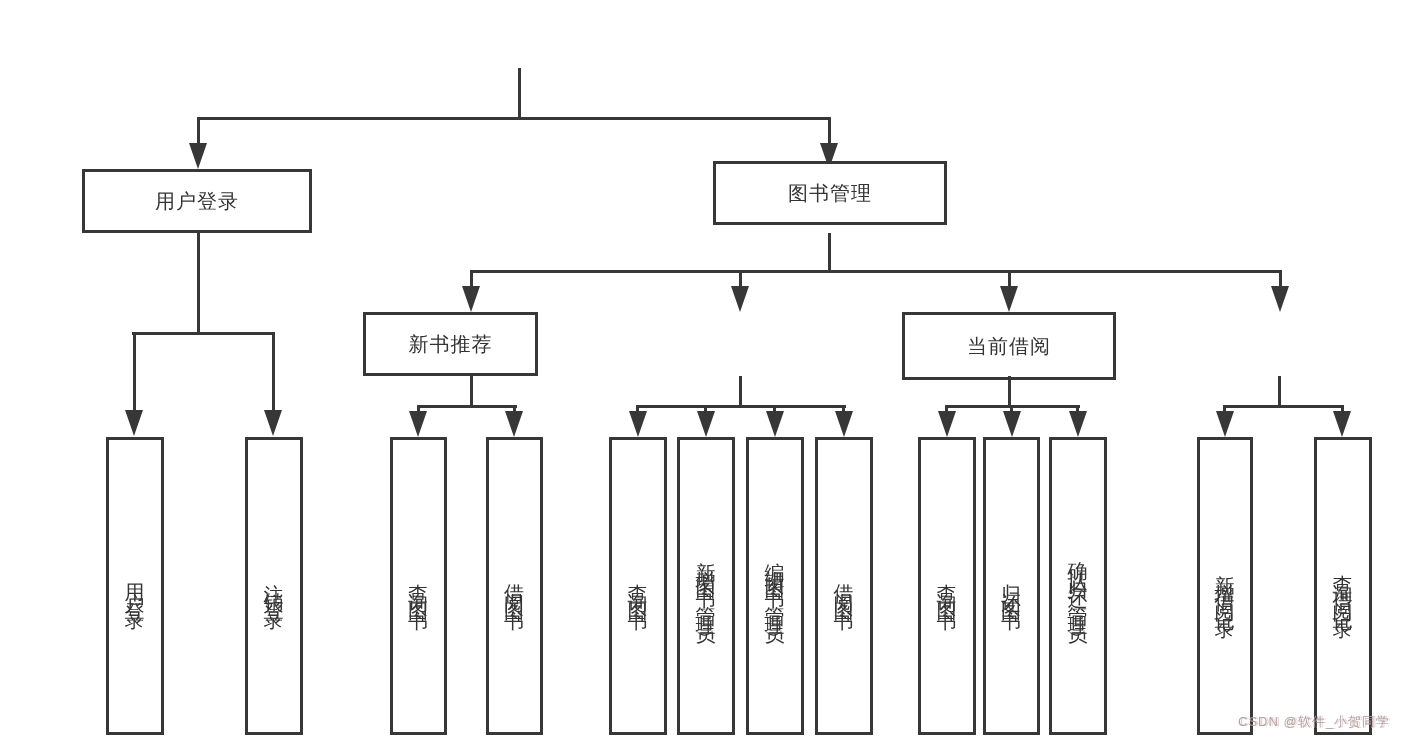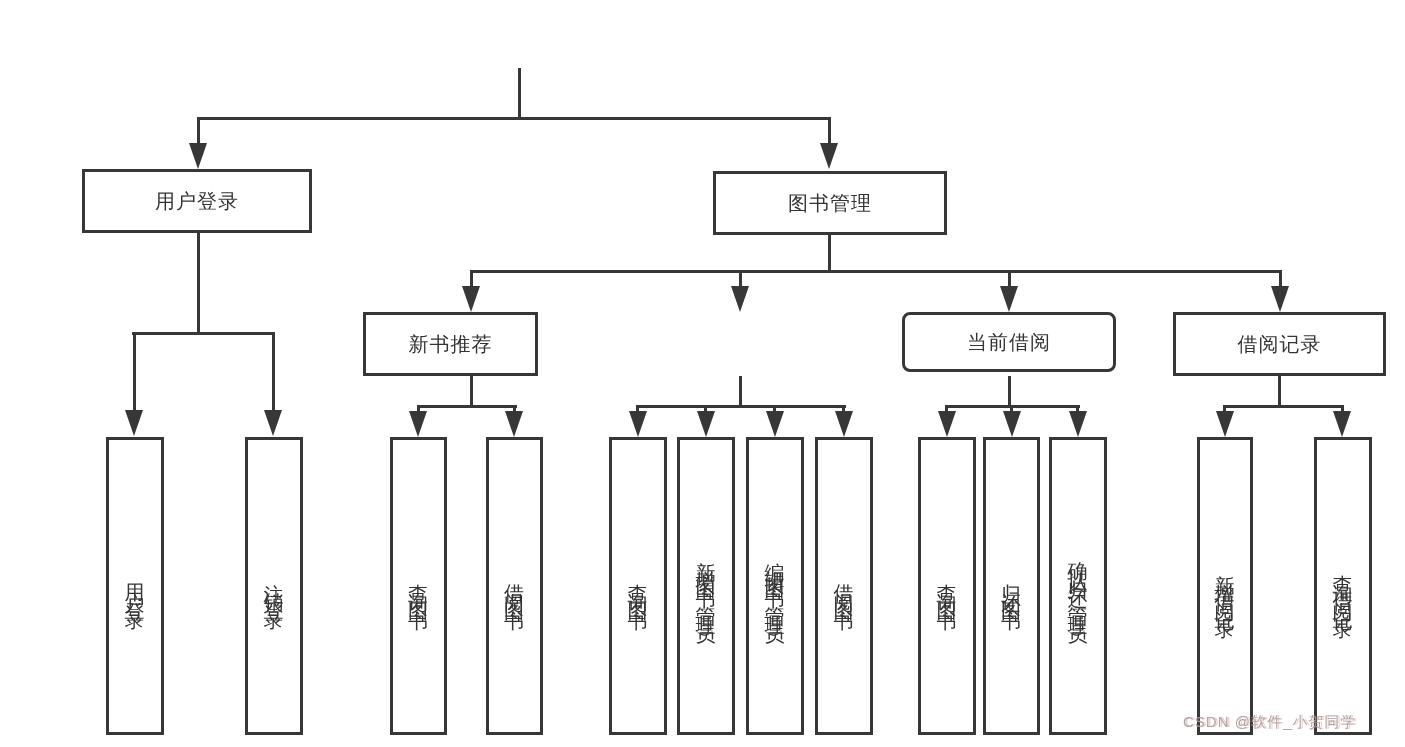--- a/index.html
+++ b/index.html
@@ -26,22 +26,22 @@
     writing-mode:vertical-rl;text-orientation:mixed;
     letter-spacing:9px;line-height:1;
   }
   .ln{position:absolute;background:#373737;}
   .ar{
     position:absolute;width:0;height:0;
     border-left:9px solid transparent;border-right:9px solid transparent;
     border-top:26px solid #373737;
   }
   .wm{
-    position:absolute;left:1183px;top:713px;
-    font-size:15px;letter-spacing:1px;
+    position:absolute;left:1238px;top:713px;
+    font-size:13px;letter-spacing:1px;
     color:rgba(163,163,163,0.95);
     text-shadow:2px 0 0 rgba(233,109,109,0.35);
     white-space:nowrap;
   }
 </style>
 </head>
 <body>
 
 <div id="canvas">
 
@@ -49,21 +49,21 @@
   <div class="ln" style="left:518px;top:68px;width:3px;height:50px;"></div>
   <div class="ln" style="left:197px;top:117px;width:634px;height:3px;"></div>
   <div class="ln" style="left:197px;top:117px;width:3px;height:29px;"></div>
   <div class="ar" style="left:189px;top:143px;"></div>
   <div class="ln" style="left:828px;top:117px;width:3px;height:29px;"></div>
   <div class="ar" style="left:820px;top:143px;"></div>
 
   <div class="hbox" style="left:82px;top:169px;width:230px;height:64px;">
     <span>用户登录</span>
   </div>
-  <div class="hbox" style="left:713px;top:171px;width:234px;height:64px;">
+  <div class="hbox" style="left:713px;top:161px;width:234px;height:64px;">
     <span>图书管理</span>
   </div>
 
   <div class="ln" style="left:197px;top:233px;width:3px;height:101px;"></div>
   <div class="ln" style="left:132px;top:332px;width:143px;height:3px;"></div>
   <div class="ln" style="left:133px;top:332px;width:3px;height:80px;"></div>
   <div class="ar" style="left:125px;top:410px;"></div>
   <div class="ln" style="left:272px;top:332px;width:3px;height:80px;"></div>
   <div class="ar" style="left:264px;top:410px;"></div>
 
@@ -74,25 +74,22 @@
   <div class="ln" style="left:739px;top:270px;width:3px;height:18px;"></div>
   <div class="ar" style="left:731px;top:286px;"></div>
   <div class="ln" style="left:1008px;top:270px;width:3px;height:18px;"></div>
   <div class="ar" style="left:1000px;top:286px;"></div>
   <div class="ln" style="left:1279px;top:270px;width:3px;height:18px;"></div>
   <div class="ar" style="left:1271px;top:286px;"></div>
 
   <div class="hbox" style="left:363px;top:312px;width:175px;height:64px;">
     <span>新书推荐</span>
   </div>
-  <div class="hbox" style="left:902px;top:312px;width:214px;height:60px;border-radius:8px;">
+  <div class="hbox" style="left:902px;top:312px;width:214px;height:68px;">
     <span>当前借阅</span>
-  </div>
-  <div class="hbox" style="left:1173px;top:312px;width:213px;height:64px;">
-    <span>借阅记录</span>
   </div>
 
   <div class="ln" style="left:470px;top:376px;width:3px;height:31px;"></div>
   <div class="ln" style="left:417px;top:405px;width:100px;height:3px;"></div>
   <div class="ln" style="left:417px;top:405px;width:3px;height:8px;"></div>
   <div class="ar" style="left:409px;top:411px;"></div>
   <div class="ln" style="left:513px;top:405px;width:3px;height:8px;"></div>
   <div class="ar" style="left:505px;top:411px;"></div>
 
   <div class="ln" style="left:739px;top:376px;width:3px;height:31px;"></div>

